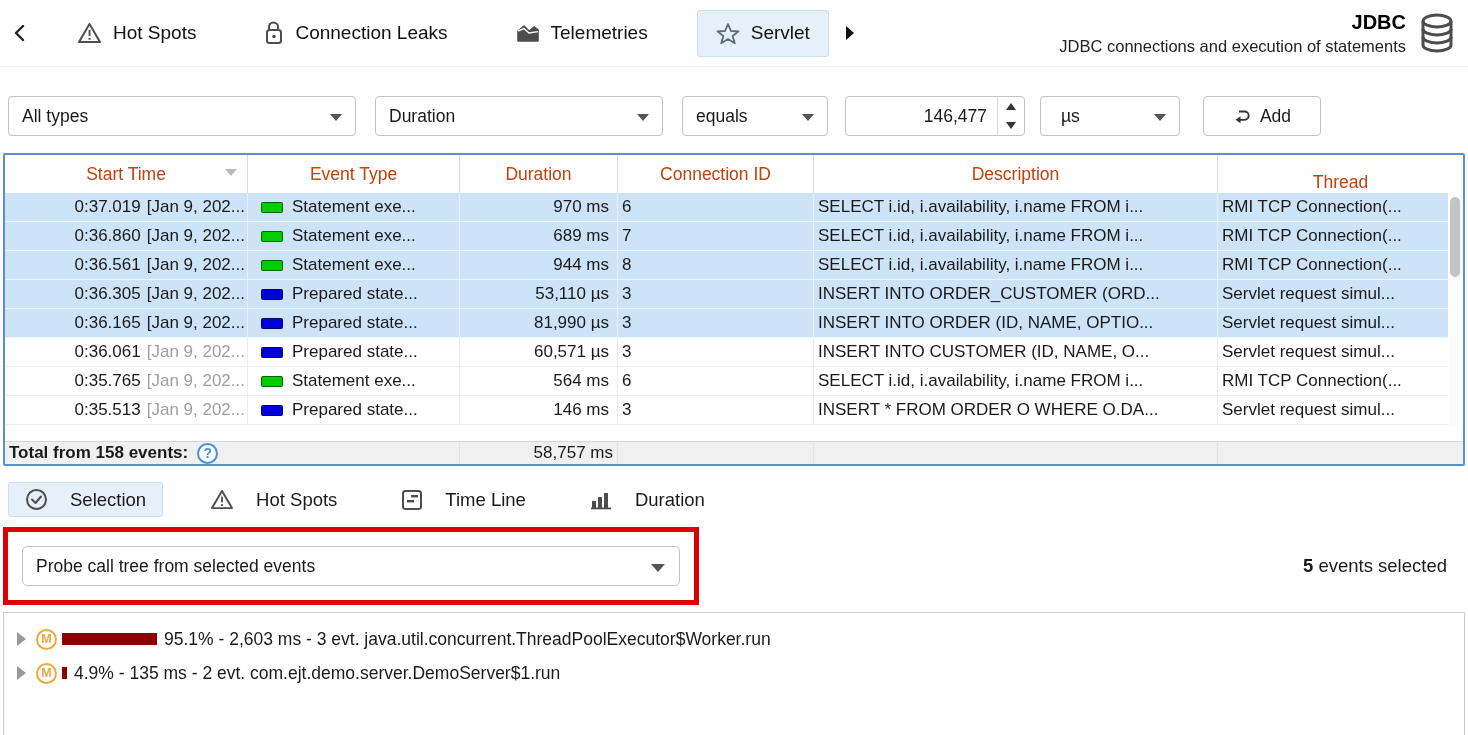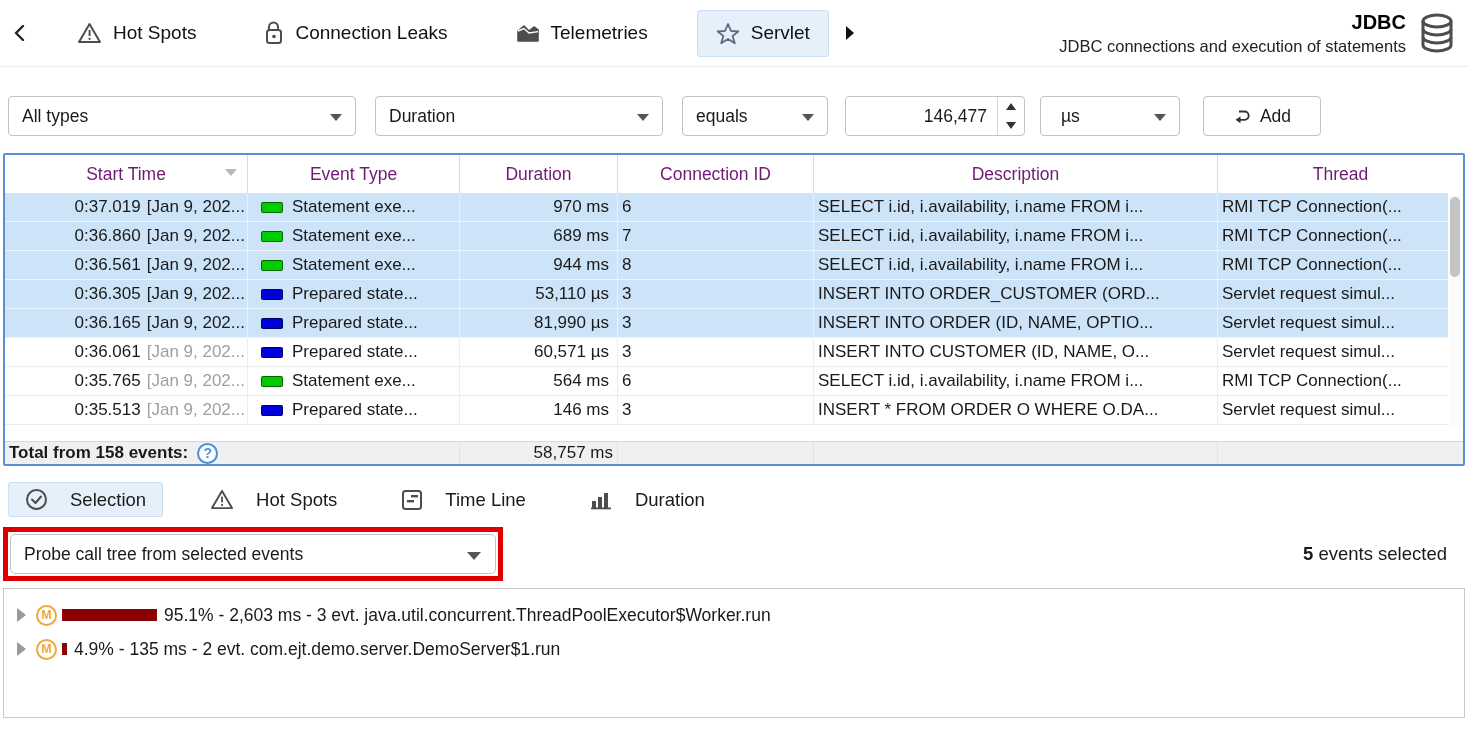--- a/index.html
+++ b/index.html
@@ -35,23 +35,23 @@
   .spin-btns { width:27px; height:100%; border-left:1px solid #d6d6d6; display:flex; flex-direction:column; }
   .spin-btns span { flex:1; display:flex; align-items:center; justify-content:center; cursor:pointer; }
   .tri-up { width:0;height:0;border-left:5px solid transparent;border-right:5px solid transparent;border-bottom:7px solid #333; }
   .tri-dn { width:0;height:0;border-left:5px solid transparent;border-right:5px solid transparent;border-top:7px solid #333; }
   .add-btn { width:118px; justify-content:center; gap:9px; font-size:17.5px; }
 
   
   .etable { margin:17px 3px 0 3px; height:313px; border:2px solid #5b8fd4; border-radius:2px;
             display:flex; flex-direction:column; position:relative; background:#fff; }
   .trow, .thead, .totrow { display:grid; grid-template-columns:243px 212px 158px 196px 404px 1fr; }
-  .thead { height:38px; background:#fff; font-size:17.5px; color:#701a75; }
+  .thead { height:38px; background:#fff; font-size:17.5px; color:#c2410c; }
   .thead .hcell { display:flex; align-items:center; justify-content:center; border-right:1px solid #dcdcdc; position:relative; }
-  .thead .hcell:last-child { border-right:none; }
+  .thead .hcell:last-child { border-right:none;align-items:flex-end; }
   .sort-caret { position:absolute; right:10px; top:14px; width:0; height:0;
                 border-left:6px solid transparent; border-right:6px solid transparent; border-top:7px solid #b9b9b9; }
   .tbody { margin-right:15px; }
   .trow { height:29px; font-size:17px; cursor:default; }
   .trow.sel { background:#cde3f8; }
   .trow .cell { display:flex; align-items:center; overflow:hidden; white-space:nowrap;
                 border-right:1px solid rgba(0,0,0,0.07); border-bottom:1px solid #ececec; padding:0 4px; }
   .trow.sel .cell { border-bottom:1px solid rgba(255,255,255,0.65); border-right:1px solid rgba(255,255,255,0.5); }
   .cell.c-start { justify-content:flex-end; padding-right:2px; }
   .cell.c-dur { justify-content:flex-end; padding-right:8px; }
@@ -70,21 +70,21 @@
   .vthumb { position:absolute; top:2px; left:1px; width:10px; height:80px; background:#c4c4c4; border-radius:5px; cursor:pointer; }
 
   
   .viewtabs { display:flex; align-items:center; margin:16px 0 0 8px; }
   .vtab { display:flex; align-items:center; gap:22px; font-size:18.5px; padding:5px 16px; margin-right:30px;
           border:1px solid transparent; border-radius:3px; cursor:pointer; }
   .vtab.selected { background:#e6f0fb; border-color:#cadff2; }
 
   
   .analysis-row { display:flex; align-items:center; margin-top:10px; }
-  .red-frame { margin-left:3px; border:5px solid #de0000; padding:2px; width:500px; }
+  .red-frame { margin-left:3px; border:5px solid #de0000; padding:14px; width:696px; }
   .probe-select { width:100%; height:40px; border:1px solid #c3c3c3; border-radius:5px; background:#fff;
                   display:flex; align-items:center; padding:0 34px 0 13px; font-size:17.5px; position:relative; cursor:pointer; }
   .probe-select .caret { position:absolute; right:14px; top:17px; width:0; height:0;
                   border-left:7px solid transparent; border-right:7px solid transparent; border-top:8px solid #555; }
   .sel-count { margin-left:auto; margin-right:21px; font-size:18.5px; }
   .sel-count b { font-weight:bold; }
 
   
   .treepanel { margin:7px 3px 0 3px; height:130px; border:1px solid #c9c9c9; background:#fff; padding-top:9px; }
   .tnode { display:flex; align-items:center; height:34px; padding-left:13px; font-size:17.5px; cursor:pointer; }

